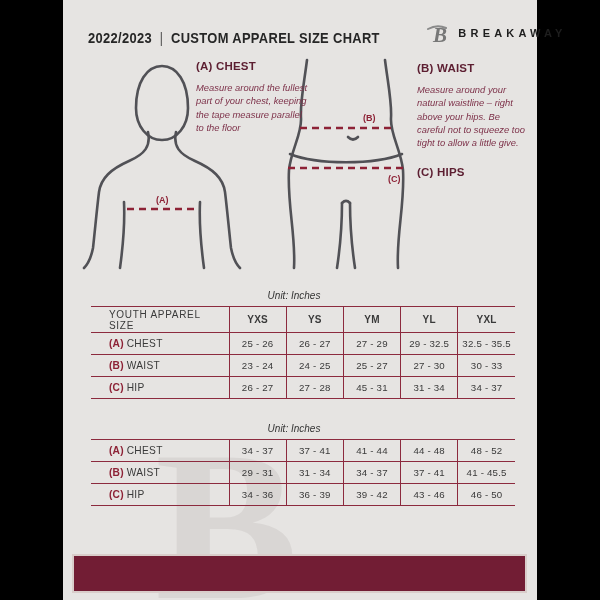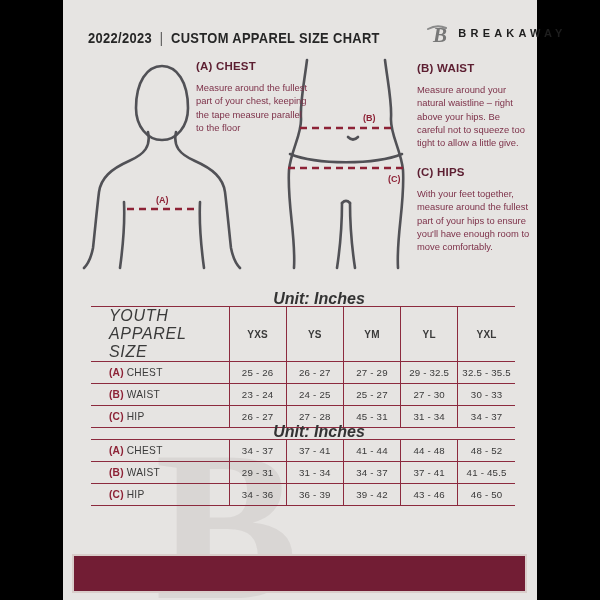--- a/index.html
+++ b/index.html
@@ -14,41 +14,41 @@
              font-size:15px;letter-spacing:.4px;white-space:nowrap;
              transform:scaleX(.86);transform-origin:left center;}
   .doc-title .sep{font-weight:400;color:#4a4a4a;font-size:14px;}
   .brand-block{display:flex;align-items:center;gap:7px;}
   .brand-name{font-size:11px;font-weight:700;letter-spacing:4.2px;color:#1e1e1e;}
 
   
   .fig{position:absolute;}
   .sec-heading{position:absolute;font-size:11.5px;font-weight:800;color:#5c1e31;
                letter-spacing:.2px;white-space:nowrap;}
-  .desc{position:absolute;font-size:9.4px;font-weight:500;
+  .desc{position:absolute;font-size:9.4px;font-style:italic;font-weight:500;
         color:#7d3149;line-height:1.42;}
   .body-line{fill:none;stroke:#515156;stroke-width:2.6;stroke-linecap:round;}
   .dash-line{fill:none;stroke:#8d2236;stroke-width:2.4;stroke-dasharray:7 5;}
   .marker{font-size:9px;font-weight:700;fill:#8d2236;font-family:"Liberation Sans",sans-serif;}
 
   
   .tbl-title{position:absolute;left:28px;width:424px;text-align:center;
              font-size:11.3px;font-weight:700;color:#2b2b2b;letter-spacing:.3px;}
-  .tbl-unit{position:absolute;left:44px;width:424px;text-align:center;
-            font-size:16px;font-style:italic;font-weight:700;color:#333;}
+  .tbl-unit{position:absolute;left:19px;width:424px;text-align:center;
+            font-size:10px;font-style:italic;font-weight:400;color:#333;}
   table.size-table{position:absolute;left:28px;width:424px;border-collapse:collapse;
                    table-layout:fixed;border-bottom:1.6px solid #8c2a3e;}
   .size-table tr{border-top:1.6px solid #8c2a3e;}
   .size-table td{border-left:1.2px solid #8c2a3e;text-align:center;vertical-align:middle;
                  color:#3a3a3a;font-size:9.7px;letter-spacing:.2px;padding:0;}
   .size-table td:first-child{border-left:none;text-align:left;padding-left:18px;}
   .size-table tr.hdr{height:26px;}
   .size-table tr.row{height:22px;}
   .size-table tr.hdr td{font-weight:700;font-size:10px;}
-  .size-table tr.hdr td:first-child{font-weight:400;letter-spacing:.7px;font-size:16px;color:#3a3a3a;font-style:italic;}
+  .size-table tr.hdr td:first-child{font-weight:400;letter-spacing:.7px;font-size:10px;color:#3a3a3a;}
   .row-key{color:#8d2236;font-weight:800;font-size:10.2px;}
   .row-label{color:#3a3a3a;font-size:10.2px;letter-spacing:.3px;}
 
   
   .watermark{position:absolute;left:92px;top:418px;font-size:215px;line-height:1;
              font-weight:700;font-family:"Liberation Serif",serif;
              color:rgba(85,75,75,0.09);pointer-events:none;}
   .footer-bar{position:absolute;left:9px;top:554px;width:451px;height:35px;
               background:#721d34;border:2px solid #d9cdca;}
 </style>
@@ -108,21 +108,20 @@
     <div class="sec-heading" style="left:354px;top:62px">
       <span>(B)</span>
       <span>WAIST</span>
     </div>
     <div class="desc" style="left:354px;top:83px;width:112px">Measure around your natural waistline – right above your hips. Be careful not to squeeze too tight to allow a little give.</div>
 
     <div class="sec-heading" style="left:354px;top:166px">
       <span>(C)</span>
       <span>HIPS</span>
     </div>
-    <div class="desc" style="left:354px;top:187px;width:118px">With your feet together, measure around the fullest part of your hips to ensure you'll have enough room to move comfortably.</div>
 
     <div class="tbl-unit" style="top:290px">Unit: Inches</div>
     <table class="size-table" style="top:306px">
       <colgroup>
           <col style="width:138px">
           <col>
           <col>
           <col>
           <col>
           <col>

